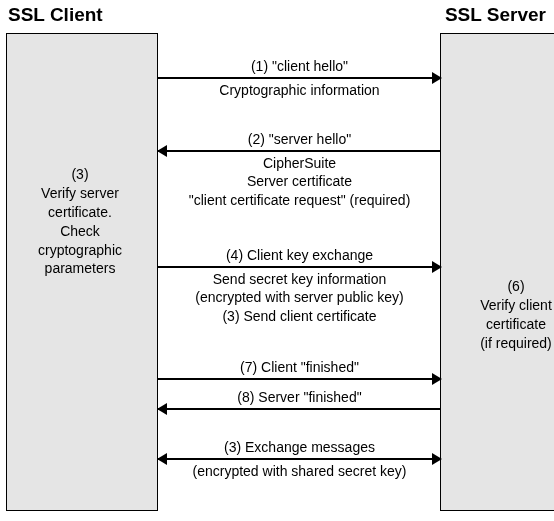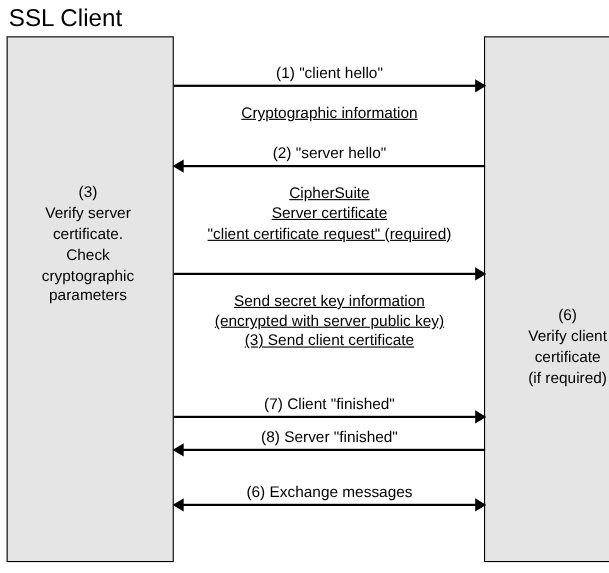--- a/index.html
+++ b/index.html
@@ -8,40 +8,40 @@
     font-family: Arial, Helvetica, sans-serif;
     background: #fff;
   }
   .canvas {
     position: relative;
     width: 554px;
     height: 521px;
   }
   .title {
     position: absolute;
-    font-weight: normal;
-    font-size: 22px;
+    font-weight: bold;
+    font-size: 19px;
   }
   .lifeline {
     position: absolute;
     width: 152px;
     border: 1.5px solid #000;
     background: #e5e5e5;
     box-sizing: border-box;
   }
   .arrow-wrap {
     position: absolute;
     left: 158px;
     width: 283px;
     text-align: center;
     font-size: 14px;
     line-height: 1.3;
   }
   .arrow-label-above { margin-bottom: 2px; }
-  .arrow-label-below { margin-top: 14px; text-decoration: underline; }
+  .arrow-label-below { margin-top: 2px; }
   .arrow {
     position: relative;
     height: 2px;
     background: #000;
     margin: 2px 0;
   }
   .arrow.right::after {
     content: "";
     position: absolute;
     right: -1px;
@@ -68,20 +68,21 @@
     font-size: 14px;
     line-height: 1.35;
   }
 </style>
 </head>
 <body>
 
 <div class="canvas">
 
   <div class="title" style="left:8px; top:4px;">SSL Client</div>
+  <div class="title" style="right:8px; top:4px;">SSL Server</div>
 
   <div class="lifeline" style="left:6px; top:33px; height:478px;"></div>
   <div class="lifeline" style="left:440px; top:33px; height:478px;"></div>
 
   <div class="arrow-wrap" style="top:57px;">
     <div class="arrow-label-above">(1) "client hello"</div>
     <div class="arrow right"></div>
     <div class="arrow-label-below">Cryptographic information</div>
   </div>
 
@@ -91,20 +92,21 @@
     <div class="arrow-label-below" style="white-space:pre-line;">CipherSuite
 Server certificate
 "client certificate request" (required)</div>
   </div>
 
   <div class="note-text" style="left:20px; top:165px; white-space:pre-line;">(3)
 Verify server certificate.
 Check cryptographic parameters</div>
 
   <div class="arrow-wrap" style="top:246px;">
+    <div class="arrow-label-above">(4) Client key exchange</div>
     <div class="arrow right"></div>
     <div class="arrow-label-below" style="white-space:pre-line;">Send secret key information
 (encrypted with server public key)
 (3) Send client certificate</div>
   </div>
 
   <div class="note-text" style="left:456px; top:277px; white-space:pre-line;">(6)
 Verify client certificate
 (if required)</div>
 
@@ -112,17 +114,18 @@
     <div class="arrow-label-above">(7) Client "finished"</div>
     <div class="arrow right"></div>
   </div>
 
   <div class="arrow-wrap" style="top:388px;">
     <div class="arrow-label-above">(8) Server "finished"</div>
     <div class="arrow left"></div>
   </div>
 
   <div class="arrow-wrap" style="top:438px;">
-    <div class="arrow-label-above">(6) Exchange messages</div>
+    <div class="arrow-label-above">(3) Exchange messages</div>
     <div class="arrow left right"></div>
+    <div class="arrow-label-below">(encrypted with shared secret key)</div>
   </div>
 
 </div>
 
 </body></html>

